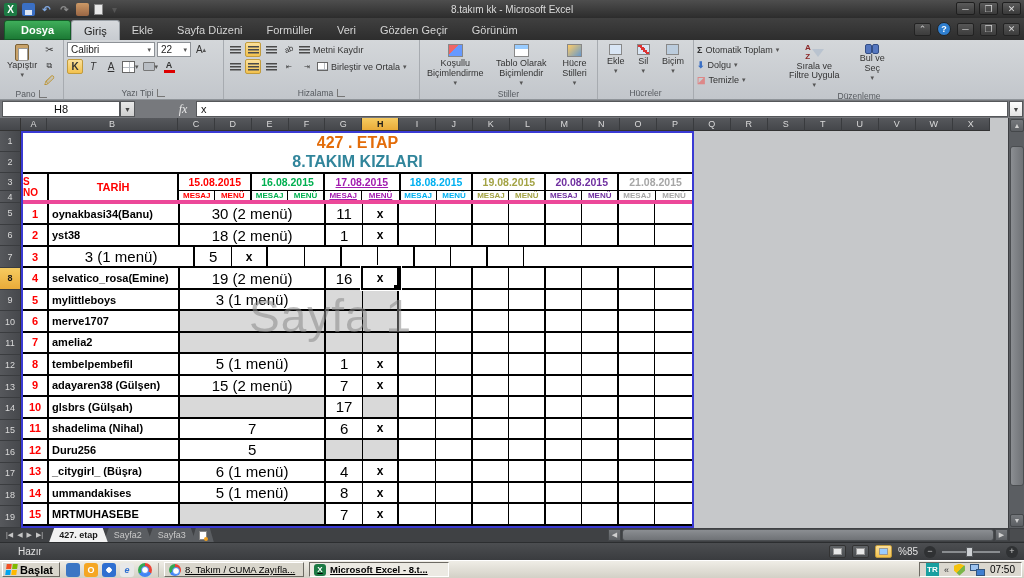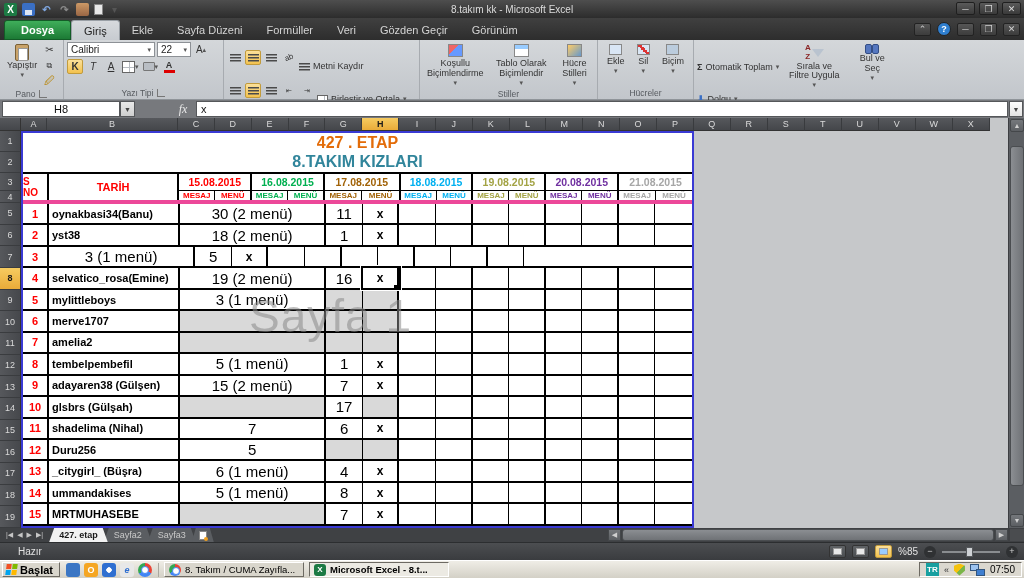--- a/index.html
+++ b/index.html
@@ -59,21 +59,21 @@
   .clip:after{content:"";position:absolute;left:2px;top:3px;width:8px;height:11px;background:#fff;border:1px solid #999;}
   .ic-lines{width:11px;height:9px;background-image:linear-gradient(#4a4a4a,#4a4a4a),linear-gradient(#4a4a4a,#4a4a4a),linear-gradient(#4a4a4a,#4a4a4a);
     background-size:11px 1.5px;background-position:0 1px,0 4px,0 7px;background-repeat:no-repeat;}
   .ic-grid{width:13px;height:12px;background:
     linear-gradient(#b7bcc2,#b7bcc2) 0 5.5px/13px 1px no-repeat,
     linear-gradient(#b7bcc2,#b7bcc2) 6px 0/1px 12px no-repeat,#fff;border:1px solid #666;}
   .ic-bucket{width:12px;height:9px;background:#b9bec4;border:1px solid #777;border-radius:1px;}
   .ubar{display:block;width:11px;height:3px;margin-top:1px;}
   .stybtn .sq{width:15px;height:13px;border:1px solid #888;margin-bottom:2px;}
   .cellbtn .sq{width:13px;height:11px;border:1px solid #888;margin-bottom:2px;}
-  .edrow{display:flex;align-items:center;gap:3px;font-size:9px;color:#333;height:14px;white-space:nowrap;margin-top:17px;}
+  .edrow{display:flex;align-items:center;gap:3px;font-size:9px;color:#333;height:14px;white-space:nowrap;}
   .funnel{width:0;height:0;border-left:6px solid transparent;border-right:6px solid transparent;border-top:8px solid #b9c3cf;}
   .binoc{display:flex;}
   .binoc i{width:7px;height:10px;background:#5577c0;border:1px solid #334d85;border-radius:2px;}
 
   
   .fbar{position:absolute;top:100px;left:0;right:0;height:18px;background:#77797d;
     display:flex;align-items:center;}
   .namebox{position:absolute;left:2px;top:1px;width:118px;height:16px;background:#fff;
     border:1px solid #55575a;display:flex;align-items:center;justify-content:center;font-size:11px;color:#111;}
   .namedrop{position:absolute;left:120px;top:1px;width:15px;height:16px;background:linear-gradient(#e9e9e9,#cfcfcf);
@@ -174,21 +174,21 @@
     display:flex;align-items:center;font-size:10px;color:#000;}
   .startbtn{display:flex;align-items:center;gap:3px;height:15px;margin-left:2px;padding:0 6px 0 3px;
     background:#d9d6cc;border:1px solid;border-color:#fff #6d6a63 #6d6a63 #fff;font-weight:bold;font-size:11px;}
   .winflag{display:grid;grid-template-columns:5px 5px;grid-template-rows:5px 5px;gap:1px;transform:skewX(-8deg);}
   .winflag i{display:block;}
   .ql{display:flex;align-items:center;gap:4px;padding:0 6px;border-right:1px solid #aaa79e;height:14px;}
   .qli{width:14px;height:14px;border-radius:3px;display:flex;align-items:center;justify-content:center;
     font-size:9px;font-weight:bold;color:#fff;}
   .taskbtn{display:flex;align-items:center;gap:4px;height:15px;width:140px;margin-left:5px;padding:0 4px;
     background:#d9d6cc;border:1px solid;border-color:#fff #6d6a63 #6d6a63 #fff;
-    font-size:9.5px;white-space:nowrap;overflow:hidden;}
+    font-size:9.5px;white-space:nowrap;overflow:hidden;text-decoration:underline;}
   .taskbtn.active{background:#eceae3;border-color:#6d6a63 #fff #fff #6d6a63;font-weight:bold;}
   .ticon{width:12px;height:12px;flex:none;border-radius:3px;display:flex;align-items:center;justify-content:center;
     font-size:8px;font-weight:bold;color:#fff;}
   .chromeic{background:conic-gradient(#ea4335 0 33%,#4285f4 33% 66%,#34a853 66% 100%);position:relative;border-radius:50%;}
   .chromeic:after{content:"";position:absolute;left:3px;top:3px;width:6px;height:6px;background:#fff;border:1px solid #4285f4;border-radius:50%;}
   .excelic{background:#1c7a44;}
   .tray{position:absolute;right:2px;display:flex;align-items:center;gap:5px;height:15px;padding:0 6px;
     border:1px solid;border-color:#6d6a63 #fff #fff #6d6a63;background:#dbd8cf;}
   .trbadge{width:13px;height:13px;background:#18a0a0;color:#fff;font-size:8px;font-weight:bold;
     display:flex;align-items:center;justify-content:center;}
@@ -512,21 +512,21 @@
                   <span>MENÜ</span>
                 </div>
               </div>
               <div class="daygrp" style="width: 73.1429px; color: rgb(0, 176, 80);">
                 <div class="daydate">16.08.2015</div>
                 <div class="daysub">
                   <span>MESAJ</span>
                   <span>MENÜ</span>
                 </div>
               </div>
-              <div class="daygrp" style="width: 76px; color: #a16207;">
+              <div class="daygrp" style="width: 76px; color: #a21caf; text-decoration: underline;">
                 <div class="daydate">17.08.2015</div>
                 <div class="daysub">
                   <span>MESAJ</span>
                   <span>MENÜ</span>
                 </div>
               </div>
               <div class="daygrp" style="width: 73.1429px; color: rgb(0, 176, 240);">
                 <div class="daydate">18.08.2015</div>
                 <div class="daysub">
                   <span>MESAJ</span>

